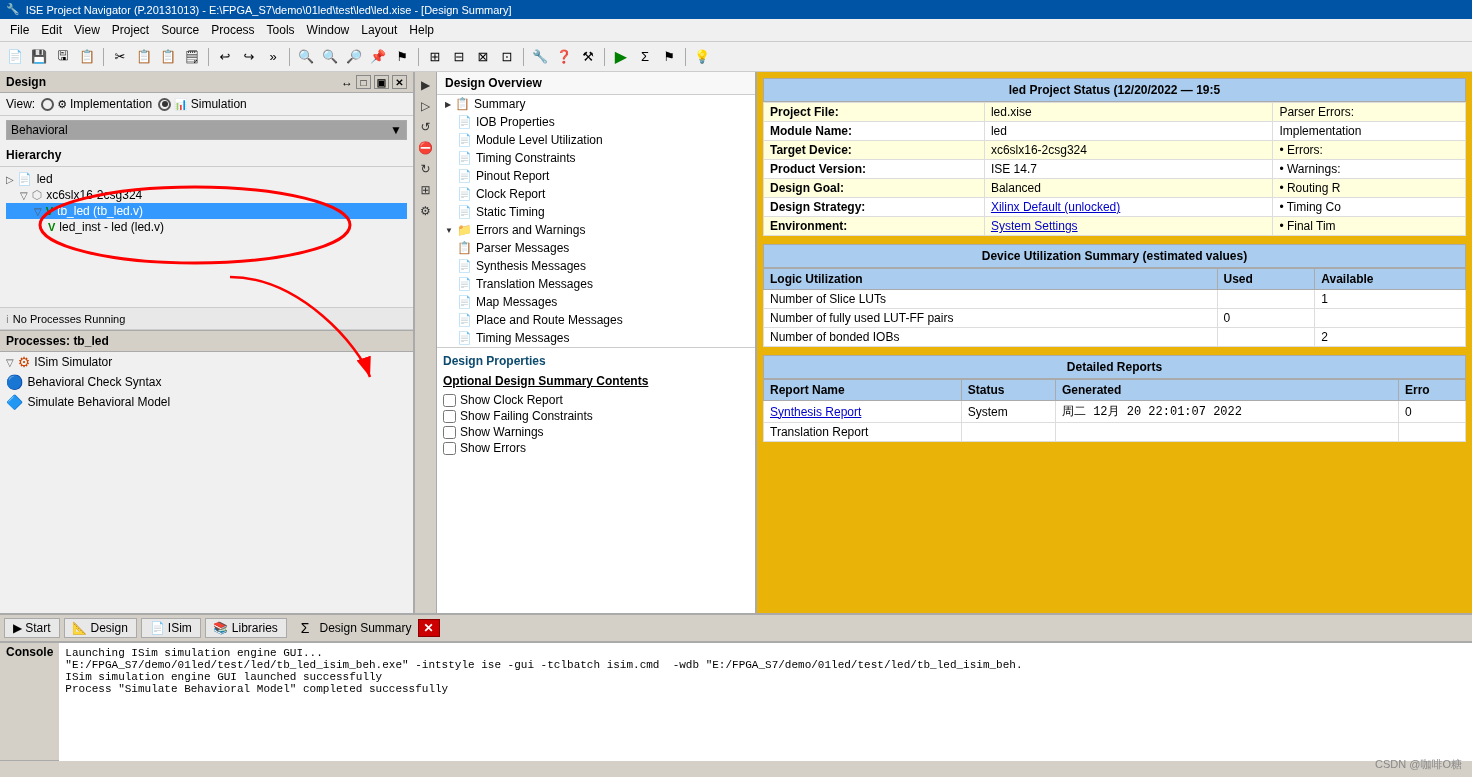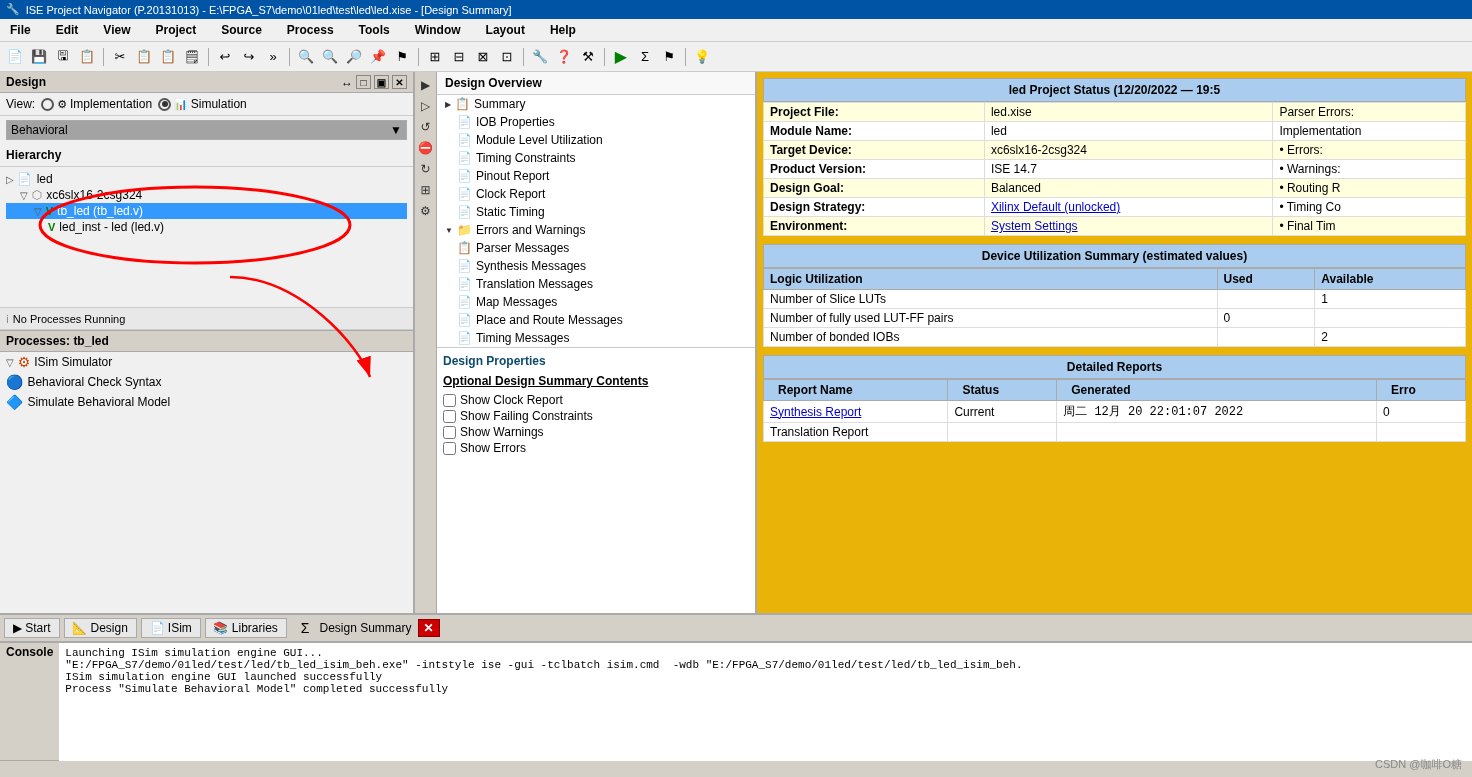--- a/index.html
+++ b/index.html
@@ -16,22 +16,21 @@
       gap: 6px;
     }
 
     
     .menu-bar {
       background: #f0f0f0;
       border-bottom: 1px solid #ccc;
       display: flex;
       align-items: center;
       padding: 2px 4px;
-      gap: 13px;
-      font-weight: bold;
+      gap: 0;
     }
     .menu-item {
       padding: 2px 6px;
       cursor: pointer;
       font-size: 12px;
     }
 
     
     .toolbar {
       background: #f0f0f0;
@@ -316,21 +315,21 @@
     }
 
     
     .reports-table {
       width: 100%;
       border-collapse: collapse;
       font-size: 12px;
     }
     .reports-table th {
       background: #aaccee;
-      padding: 3px 14px;
+      padding: 3px 6px;
       font-weight: bold;
       border: 1px solid #aaa;
       text-align: left;
     }
     .reports-table td {
       padding: 2px 6px;
       border: 1px solid #ddd;
     }
     .reports-table tr td { background: #ffffff; }
     .reports-header {
@@ -784,21 +783,21 @@
               <tr>
                 <th>Report Name</th>
                 <th>Status</th>
                 <th>Generated</th>
                 <th>Erro</th>
               </tr>
             </thead>
             <tbody>
               <tr>
                 <td class="link-cell">Synthesis Report</td>
-                <td>Current</td>
+                <td>System</td>
                 <td class="mono">周二 12月 20 22:01:07 2022</td>
                 <td>0</td>
               </tr>
               <tr>
                 <td>Translation Report</td>
                 <td></td>
                 <td></td>
                 <td></td>
               </tr>
             </tbody>

